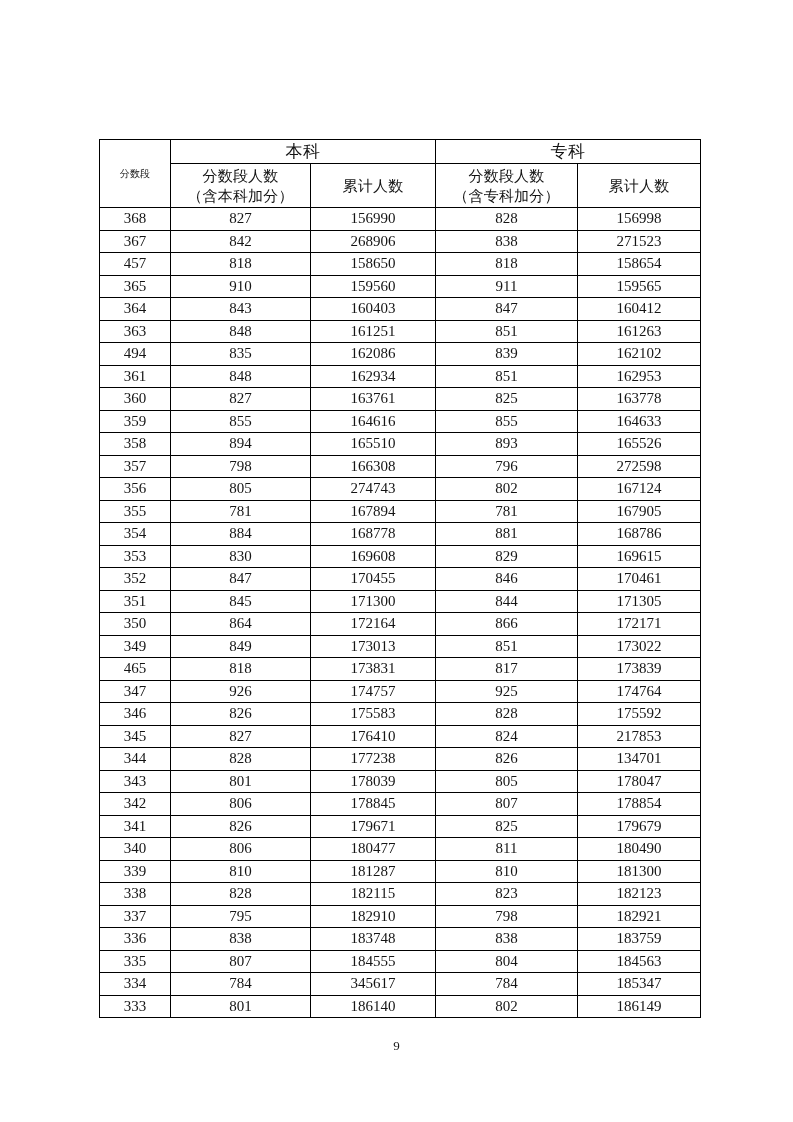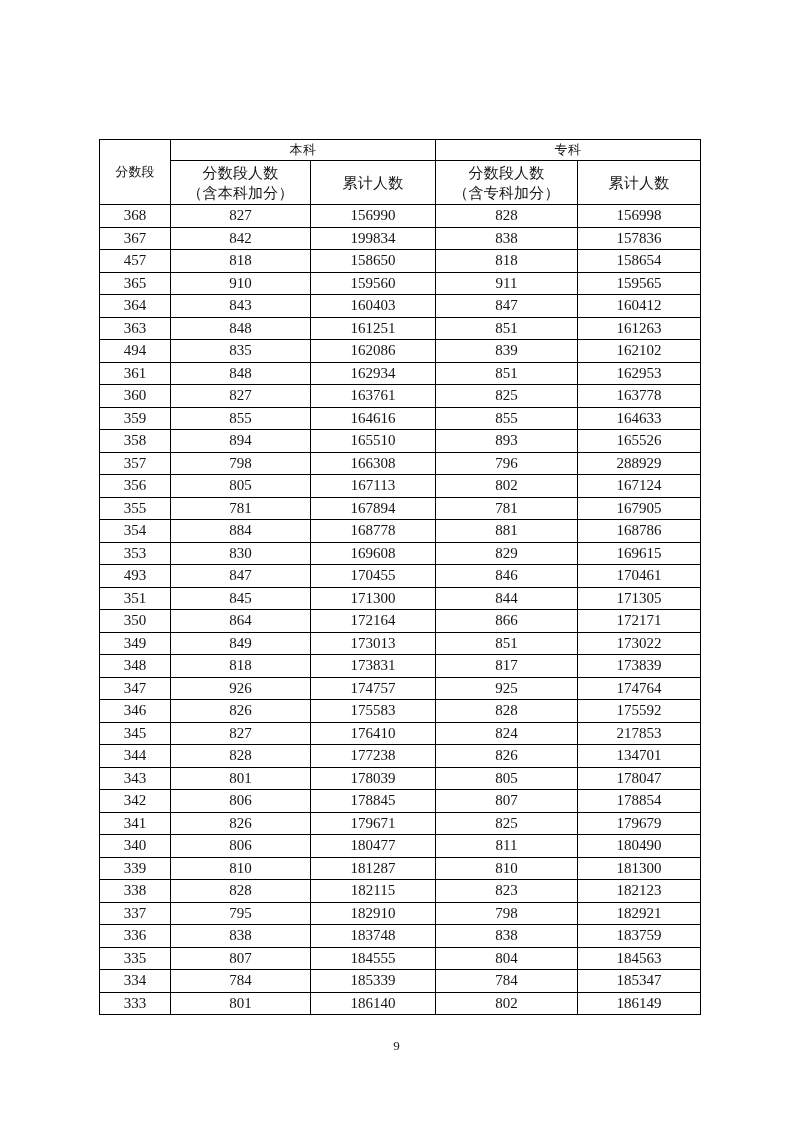--- a/index.html
+++ b/index.html
@@ -40,35 +40,35 @@
   }
   
   col.c-score   { width: 71px; }
   col.c-bk-seg  { width: 140px; }
   col.c-bk-cum  { width: 125px; }
   col.c-zk-seg  { width: 142px; }
   col.c-zk-cum  { width: 123px; }
 
   .hdr-group {
     height: 20px;
-    font-size: 13px;
+    font-size: 17px;
     font-family: Liberation Sans, sans-serif;
     font-weight: bold;
     letter-spacing: 0.5px;
   }
   .hdr-sub {
     height: 43px;
     font-size: 15px;
     font-family: "DejaVu Sans", "Liberation Sans", sans-serif;
     font-weight: bold;
     line-height: 20px;
     letter-spacing: 0.2px;
   }
   .hdr-score {
-    font-size: 13px;
+    font-size: 10px;
     font-family: Liberation Mono, monospace;
     font-weight: bold;
     letter-spacing: 0.2px;
   }
   .hdr-sub .l1, .hdr-sub .l2 {
     display: block;
     white-space: nowrap;
   }
   .score-table tbody td {
     height: 21.5px;
@@ -127,23 +127,23 @@
         <tr>
           <td>368</td>
           <td>827</td>
           <td>156990</td>
           <td>828</td>
           <td>156998</td>
         </tr>
         <tr>
           <td>367</td>
           <td>842</td>
-          <td>199834</td>
+          <td>268906</td>
           <td>838</td>
-          <td>157836</td>
+          <td>271523</td>
         </tr>
         <tr>
           <td>457</td>
           <td>818</td>
           <td>158650</td>
           <td>818</td>
           <td>158654</td>
         </tr>
         <tr>
           <td>365</td>
@@ -199,26 +199,26 @@
           <td>894</td>
           <td>165510</td>
           <td>893</td>
           <td>165526</td>
         </tr>
         <tr>
           <td>357</td>
           <td>798</td>
           <td>166308</td>
           <td>796</td>
-          <td>288929</td>
+          <td>272598</td>
         </tr>
         <tr>
           <td>356</td>
           <td>805</td>
-          <td>167113</td>
+          <td>274743</td>
           <td>802</td>
           <td>167124</td>
         </tr>
         <tr>
           <td>355</td>
           <td>781</td>
           <td>167894</td>
           <td>781</td>
           <td>167905</td>
         </tr>
@@ -230,21 +230,21 @@
           <td>168786</td>
         </tr>
         <tr>
           <td>353</td>
           <td>830</td>
           <td>169608</td>
           <td>829</td>
           <td>169615</td>
         </tr>
         <tr>
-          <td>493</td>
+          <td>352</td>
           <td>847</td>
           <td>170455</td>
           <td>846</td>
           <td>170461</td>
         </tr>
         <tr>
           <td>351</td>
           <td>845</td>
           <td>171300</td>
           <td>844</td>
@@ -258,21 +258,21 @@
           <td>172171</td>
         </tr>
         <tr>
           <td>349</td>
           <td>849</td>
           <td>173013</td>
           <td>851</td>
           <td>173022</td>
         </tr>
         <tr>
-          <td>348</td>
+          <td>465</td>
           <td>818</td>
           <td>173831</td>
           <td>817</td>
           <td>173839</td>
         </tr>
         <tr>
           <td>347</td>
           <td>926</td>
           <td>174757</td>
           <td>925</td>
@@ -358,21 +358,21 @@
         <tr>
           <td>335</td>
           <td>807</td>
           <td>184555</td>
           <td>804</td>
           <td>184563</td>
         </tr>
         <tr>
           <td>334</td>
           <td>784</td>
-          <td>185339</td>
+          <td>345617</td>
           <td>784</td>
           <td>185347</td>
         </tr>
         <tr>
           <td>333</td>
           <td>801</td>
           <td>186140</td>
           <td>802</td>
           <td>186149</td>
         </tr>

